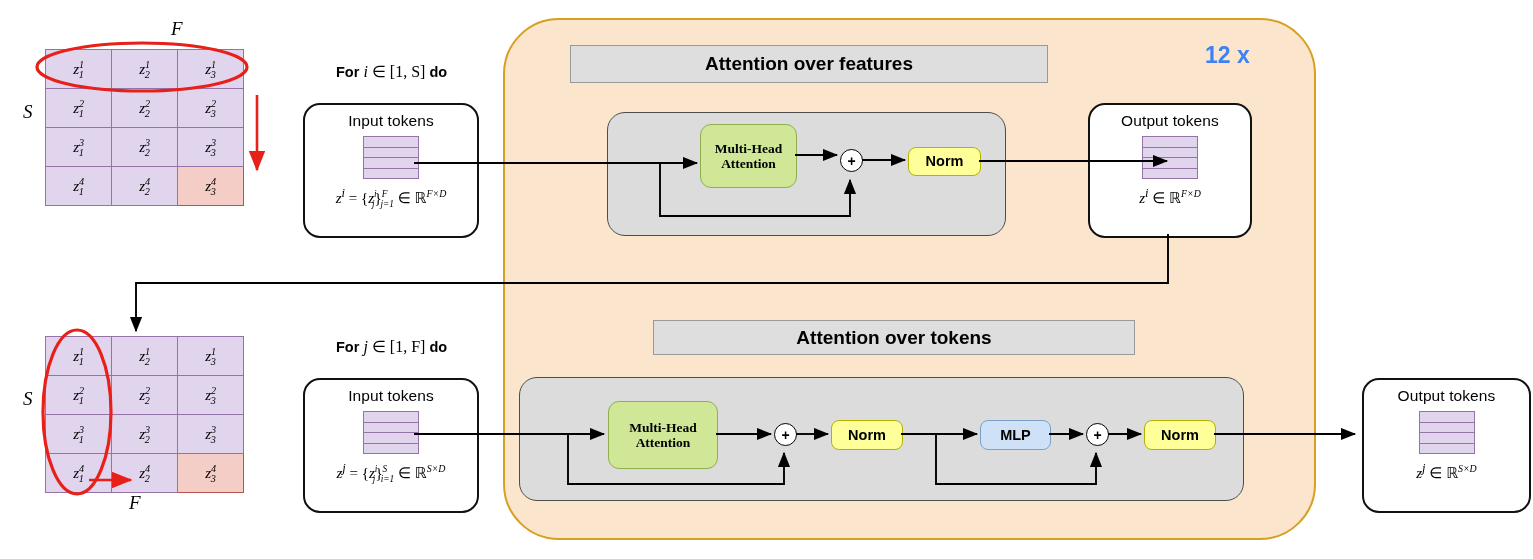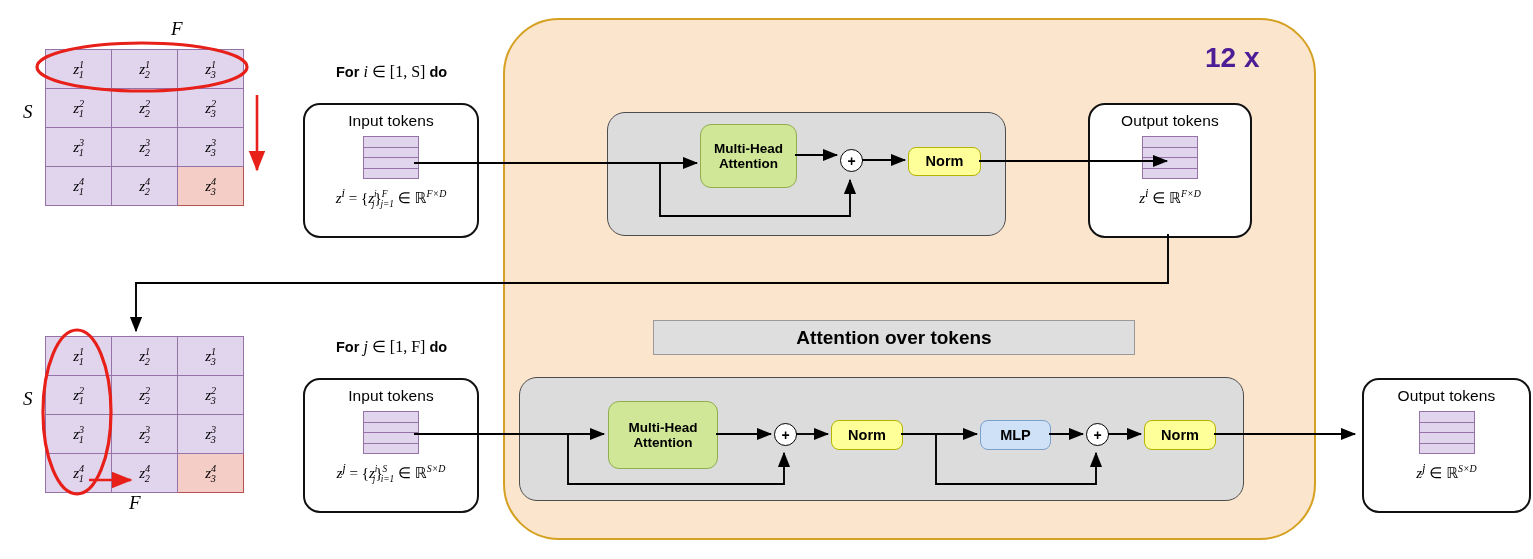--- a/index.html
+++ b/index.html
@@ -10,21 +10,21 @@
   .abs{position:absolute;}
   .mathi{font-family:"Liberation Serif", serif;font-style:italic;}
   .mathr{font-family:"Liberation Serif", serif;font-style:normal;}
   .lbl{font-family:"Liberation Sans", sans-serif;font-weight:bold;color:#000;}
 
   
   .loop-box{
     left:503px;top:18px;width:809px;height:518px;
     background:#fce5cd;border:2.5px solid #d6a122;border-radius:56px;
   }
-  .loop-count{left:1205px;top:42px;font-size:28px;font-weight:bold;color:#4c1d95;}
+  .loop-count{left:1205px;top:42px;font-size:23px;font-weight:bold;color:#3b82f6;}
 
   
   .sect-bar{
     background:#dedede;border:1.5px solid #9a9a9a;
     display:flex;align-items:center;justify-content:center;
     font-size:19px;font-weight:bold;color:#000;
   }
   .sect-feat{left:570px;top:45px;width:476px;height:36px;}
   .sect-samp{left:653px;top:320px;width:480px;height:33px;}
 
@@ -43,21 +43,21 @@
     border:1.6px solid #9673a6;background:#e1d5ee;}
   .tok-stack i{display:block;width:100%;height:9.5px;border-bottom:1.4px solid #9673a6;background:#e1d5ee;}
   .tok-stack i:last-child{border-bottom:none;}
   .tok-formula{margin-top:7px;font-size:15px;white-space:nowrap;}
 
   
   .op{
     display:flex;align-items:center;justify-content:center;text-align:center;
     font-weight:bold;color:#000;line-height:1.12;
   }
-  .op-mha{background:#cfe796;border:1.4px solid #8fae4e;border-radius:11px;font-size:13.5px;}
+  .op-mha{background:#cfe796;border:1.4px solid #8fae4e;border-radius:11px;font-size:13.5px;font-family:Liberation Serif, serif;}
   .op-norm{background:#ffff99;border:1.4px solid #b3b300;border-radius:8px;font-size:14.5px;}
   .op-mlp{background:#cfe1f7;border:1.4px solid #7aa0cc;border-radius:8px;font-size:14.5px;}
 
   
   .plus{
     width:21px;height:21px;border-radius:50%;background:#fff;border:1.8px solid #000;
     display:flex;align-items:center;justify-content:center;
     font-size:14px;font-weight:bold;color:#000;line-height:1;
   }
 
@@ -80,20 +80,23 @@
   .redarrow{stroke:#e8201a;stroke-width:2.6;fill:none;}
 </style>
 </head>
 <body>
 
 <div id="stage">
 
   <div class="abs loop-box"></div>
   <div class="abs loop-count lbl">12 x</div>
 
+  <div class="abs sect-bar sect-feat">
+    <span>Attention over features</span>
+  </div>
   <div class="abs sect-bar sect-samp">
     <span>Attention over tokens</span>
   </div>
 
   <div class="abs gray-panel panel-feat"></div>
   <div class="abs gray-panel panel-samp"></div>
 
   <div class="abs forlab" style="left:292px;top:62px;">
     <span>For</span>
     <span class="mathi">i</span>

